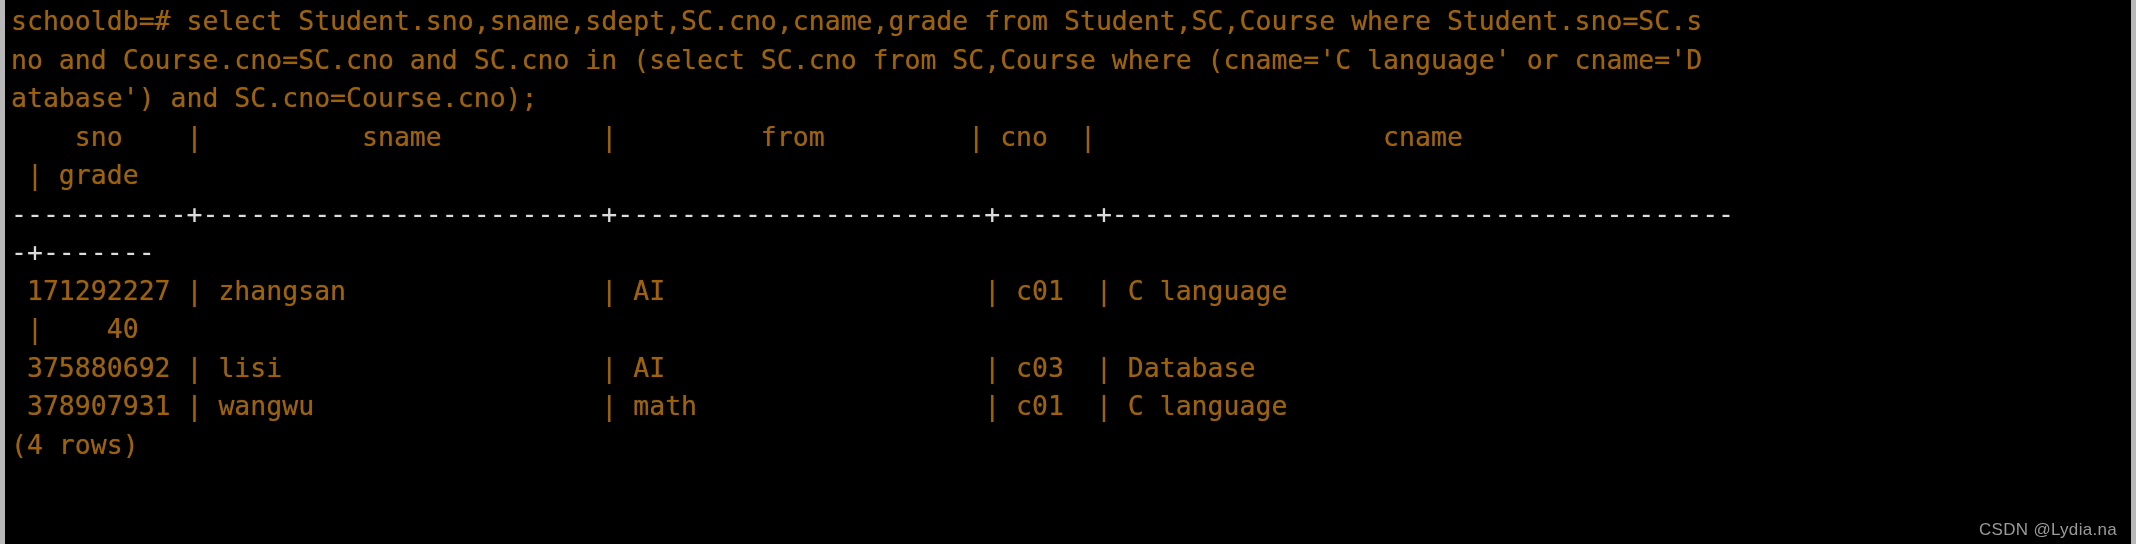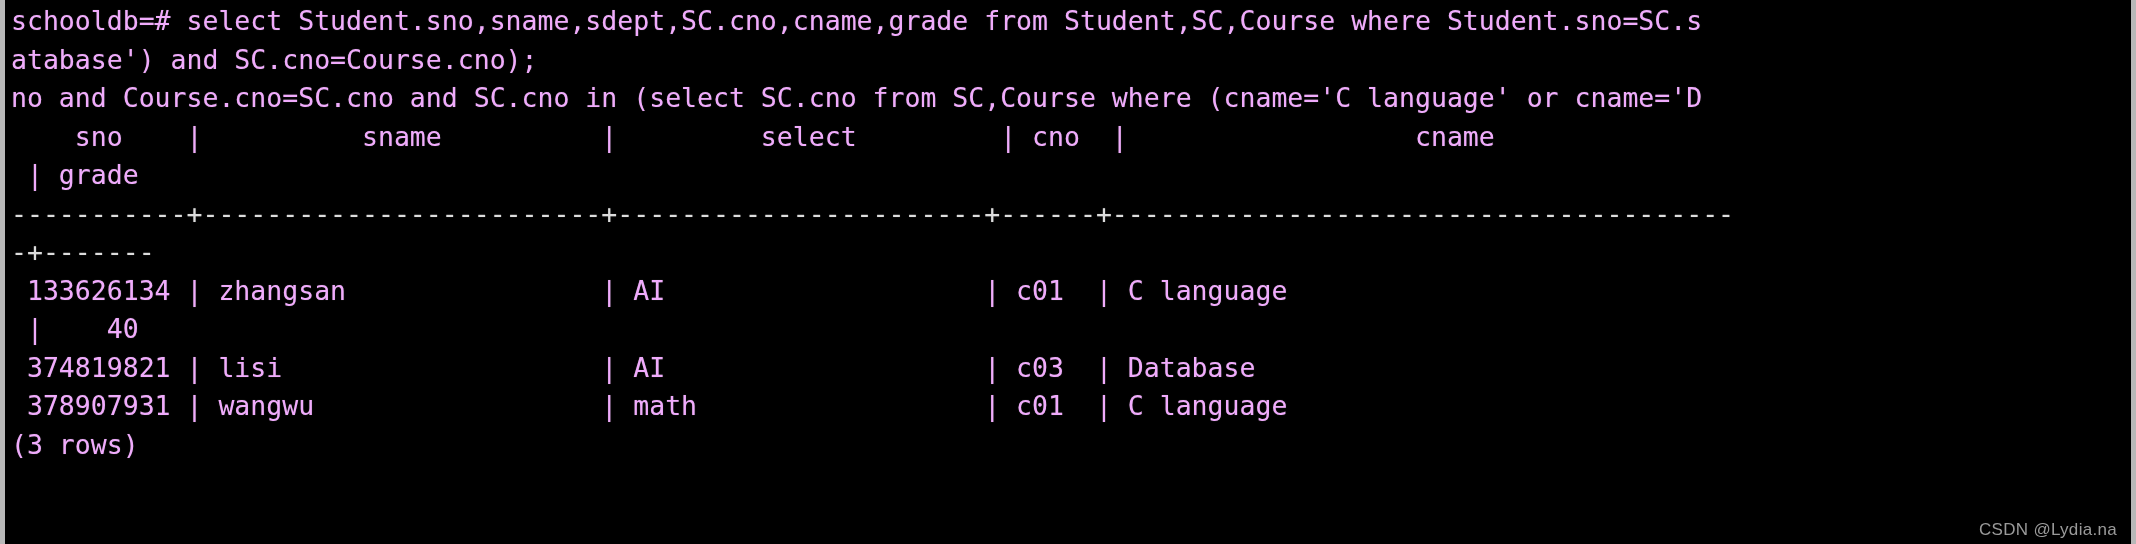--- a/index.html
+++ b/index.html
@@ -25,21 +25,21 @@
     right: 0;
     bottom: 0;
     background: #000000;
     padding: 2px 0 0 6px;
     box-sizing: border-box;
   }
   .term-line {
     font-family: "DejaVu Sans Mono", "Liberation Mono", monospace;
     font-size: 26.5px;
     line-height: 38.5px;
-    color: #f0abfc;
+    color: #a16207;
     white-space: pre;
     letter-spacing: 0px;
     margin: 0;
     height: 38.5px;
     text-shadow: 0 0 1px rgba(230,230,230,0.35);
   }
   .term-line.sep {
     color: #dcdcdc;
   }
   #watermark {
@@ -53,26 +53,26 @@
     letter-spacing: 0.3px;
     margin-left: 32px;
   }
 </style>
 </head>
 <body>
 
 <div id="terminal-window">
   <div id="terminal-screen">
     <div class="term-line">schooldb=# select Student.sno,sname,sdept,SC.cno,cname,grade from Student,SC,Course where Student.sno=SC.s</div>
+    <div class="term-line">no and Course.cno=SC.cno and SC.cno in (select SC.cno from SC,Course where (cname='C language' or cname='D</div>
     <div class="term-line">atabase') and SC.cno=Course.cno);</div>
-    <div class="term-line">no and Course.cno=SC.cno and SC.cno in (select SC.cno from SC,Course where (cname='C language' or cname='D</div>
-    <div class="term-line">    sno    |          sname          |         select         | cno  |                  cname                </div>
+    <div class="term-line">    sno    |          sname          |         from         | cno  |                  cname                </div>
     <div class="term-line"> | grade </div>
     <div class="term-line sep">-----------+-------------------------+-----------------------+------+---------------------------------------</div>
     <div class="term-line sep">-+-------</div>
-    <div class="term-line"> 133626134 | zhangsan                | AI                    | c01  | C language                            </div>
+    <div class="term-line"> 171292227 | zhangsan                | AI                    | c01  | C language                            </div>
     <div class="term-line"> |    40</div>
-    <div class="term-line"> 374819821 | lisi                    | AI                    | c03  | Database                              </div>
+    <div class="term-line"> 375880692 | lisi                    | AI                    | c03  | Database                              </div>
     <div class="term-line"> 378907931 | wangwu                  | math                  | c01  | C language                            </div>
-    <div class="term-line">(3 rows)</div>
+    <div class="term-line">(4 rows)</div>
   </div>
   <div id="watermark">CSDN @Lydia.na</div>
 </div>
 
 </body></html>

